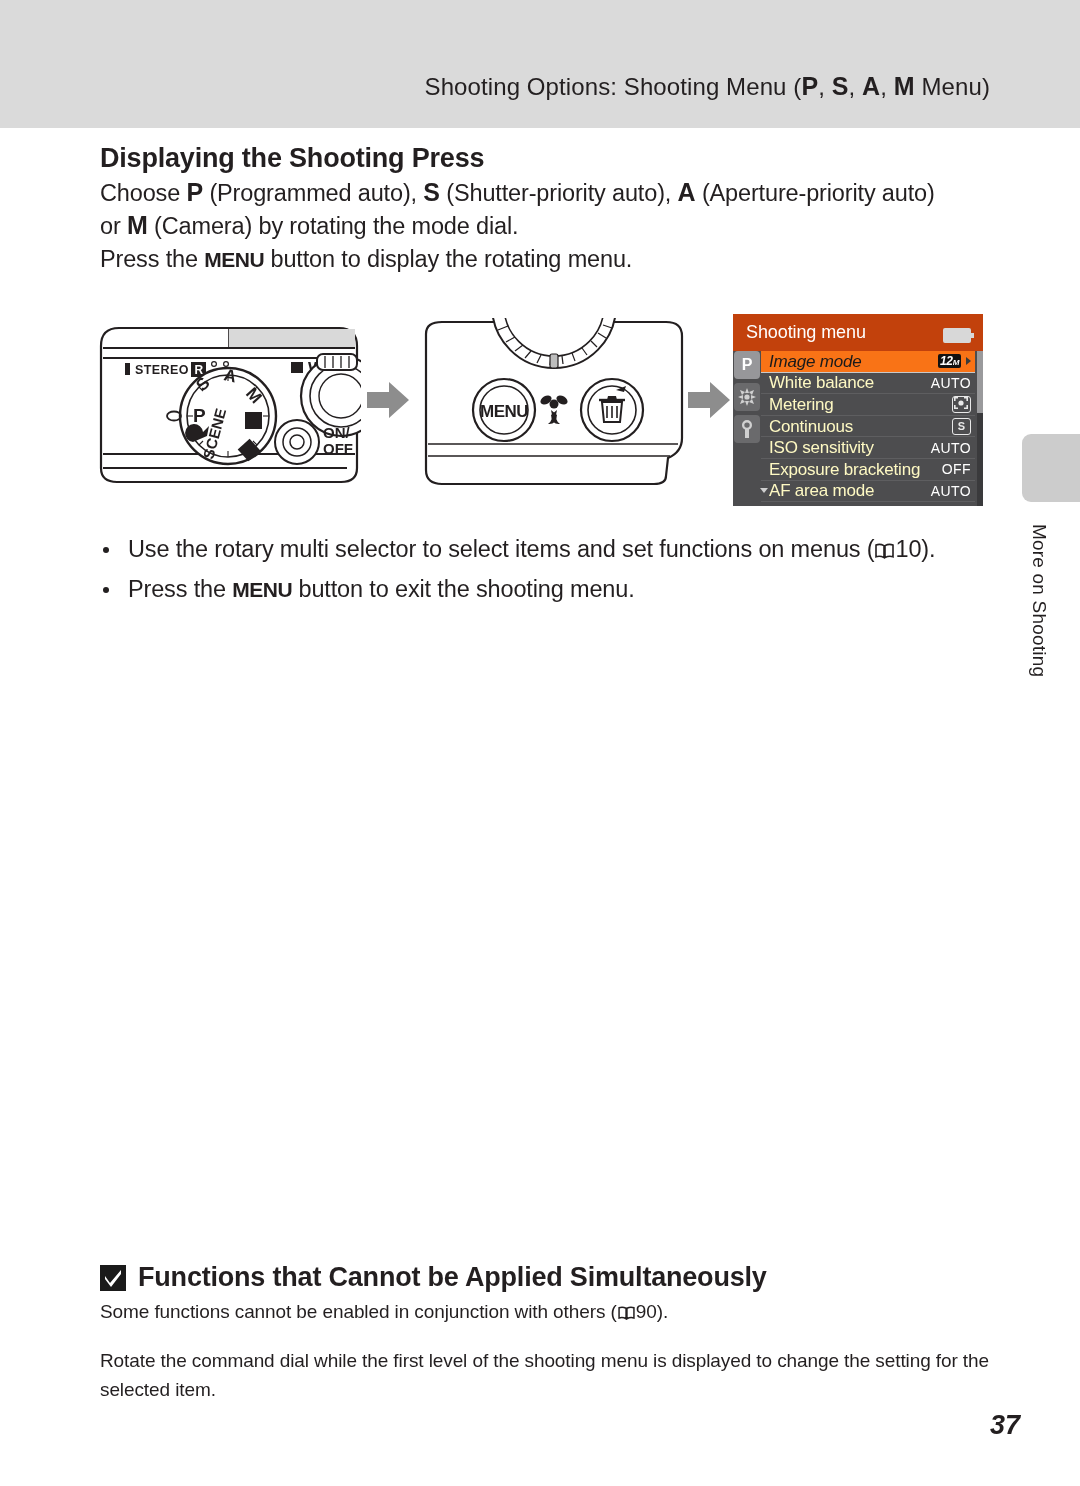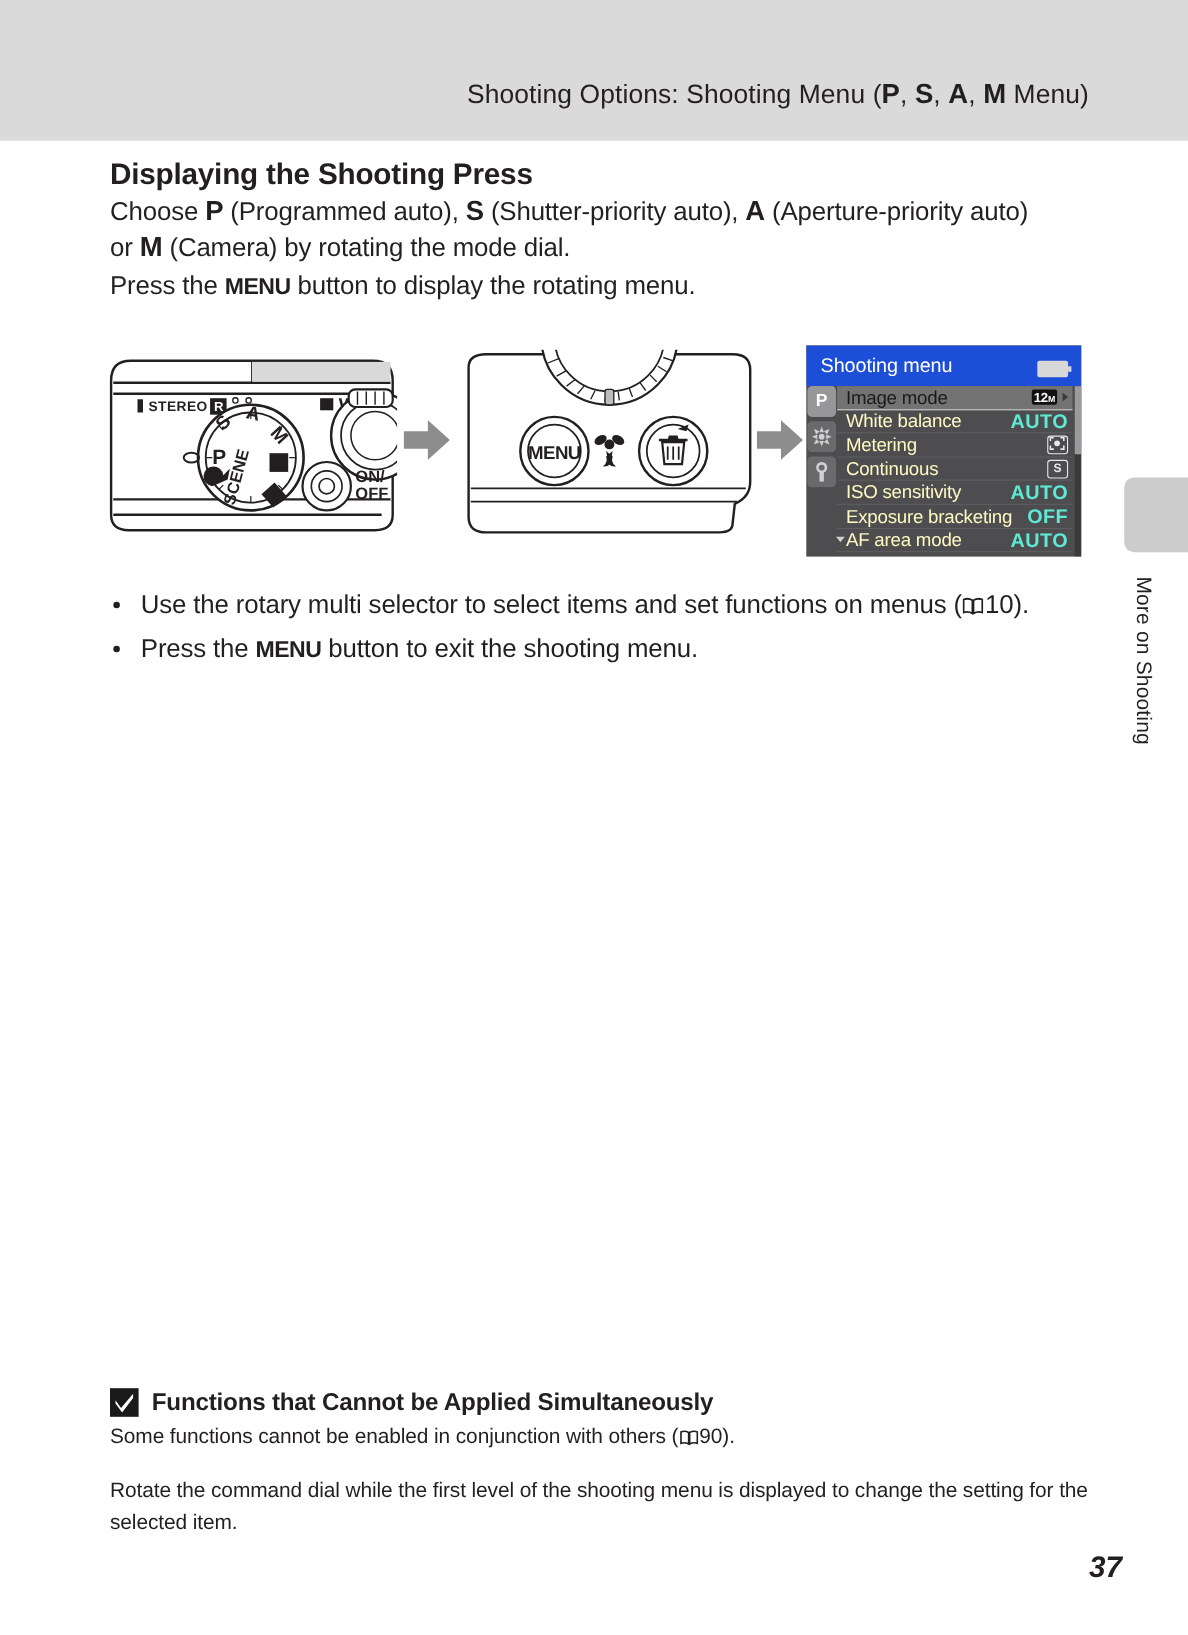--- a/index.html
+++ b/index.html
@@ -69,21 +69,21 @@
   .cam svg{display:block;}
 
   .arrow{position:absolute;top:62px;}
 
   
   .menu-screen{
     position:absolute;left:733px;top:314px;width:250px;height:192px;
     background:#4d4d4f;overflow:hidden;
   }
   .menu-header{
-    height:37px;background:#1d4ed8;position:relative;
+    height:37px;background:#c2410c;position:relative;
   }
   .menu-header .title{
     position:absolute;left:13px;top:8px;
     font-size:18px;color:#ffffff;letter-spacing:-.1px;
   }
   .batt{
     position:absolute;right:12px;top:14px;width:24px;height:11px;
     border:2px solid #d8d8d8;border-radius:2px;background:#d8d8d8;
   }
   .batt::after{
@@ -110,24 +110,24 @@
     position:relative;height:20.6px;
     border-bottom:1px solid #5e5e60;
     display:flex;align-items:center;
     padding:0 4px 0 8px;
   }
   .mrow .lbl{
     font-size:17px;color:#fef9c3;letter-spacing:-.2px;
     flex:1;white-space:nowrap;line-height:1;
   }
   .mrow .val{
-    font-size:18px;color:#5eead4;font-weight:bold;letter-spacing:.4px;
+    font-size:14px;color:#ffffff;font-weight:normal;letter-spacing:.4px;
     line-height:1;
   }
-  .mrow.selected{background:#737373;border-bottom-color:#c9c9c9;}
+  .mrow.selected{background:#f97316;border-bottom-color:#c9c9c9;font-style:italic;}
   .mrow.selected .lbl{color:#1a1a1a;}
 
   .badge12m{
     display:inline-block;background:#111;color:#fff;
     font-size:12px;font-weight:bold;border-radius:2px;
     padding:1px 2px 1px 2px;line-height:1;letter-spacing:-.3px;
   }
   .badge12m sub{font-size:8px;vertical-align:baseline;}
   .caret-right{
     display:inline-block;margin-left:5px;
@@ -153,21 +153,21 @@
   
   .notes{position:absolute;left:100px;top:1262px;width:890px;}
   .note-head{
     display:flex;align-items:center;margin-bottom:4px;
   }
   .note-ico{
     width:26px;height:26px;background:#1a1a1a;
     margin-right:12px;flex:none;position:relative;
   }
   .note-ico svg{position:absolute;left:0;top:0;}
-  .note-title{font-size:22px;font-weight:bold;letter-spacing:-.2px;}
+  .note-title{font-size:27px;font-weight:bold;letter-spacing:-.2px;}
   .note-body{
     font-size:19px;line-height:29px;letter-spacing:-.1px;
     margin:0 0 18px 0;color:#231f20;
   }
   .page-num{
     position:absolute;left:990px;top:1410px;width:60px;
     font-size:27px;font-style:italic;font-weight:bold;color:#231f20;
   }
 </style>
 </head>

